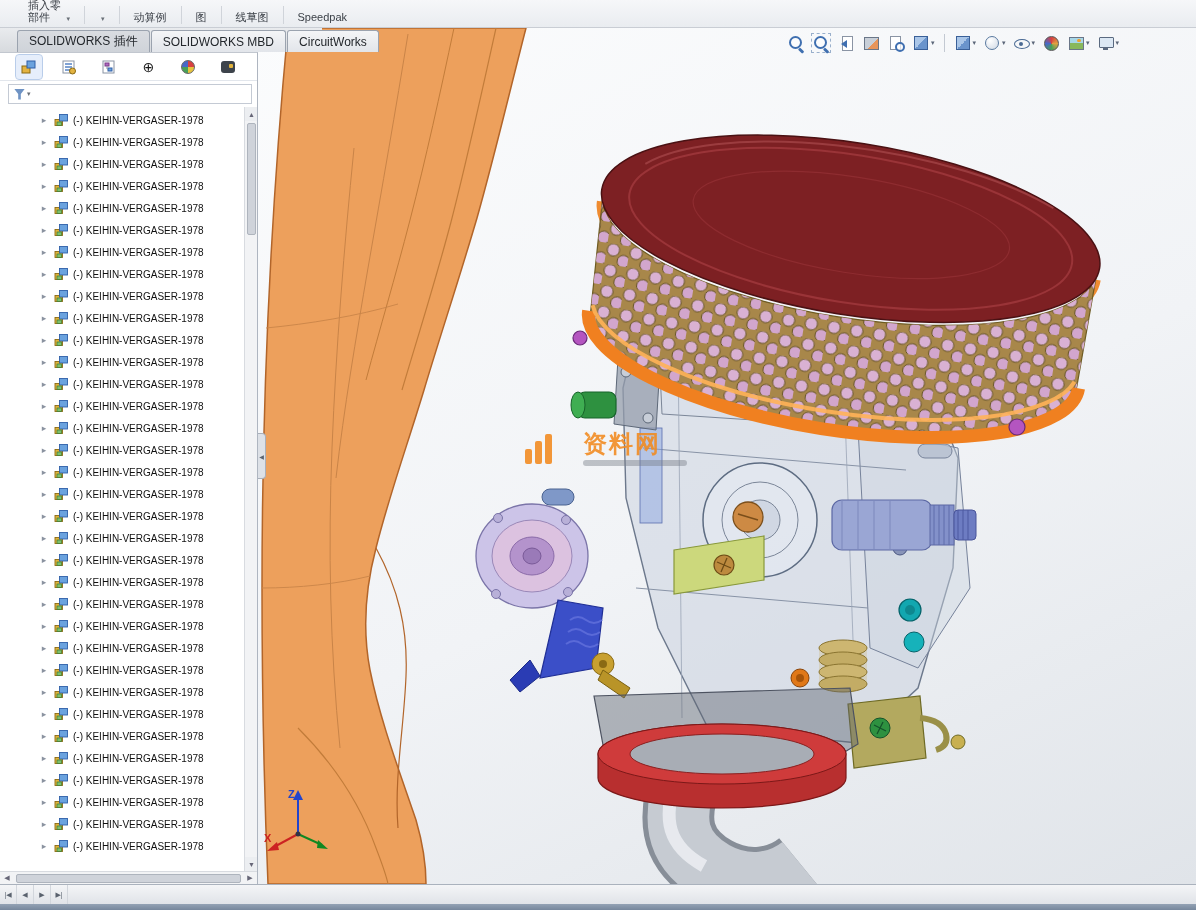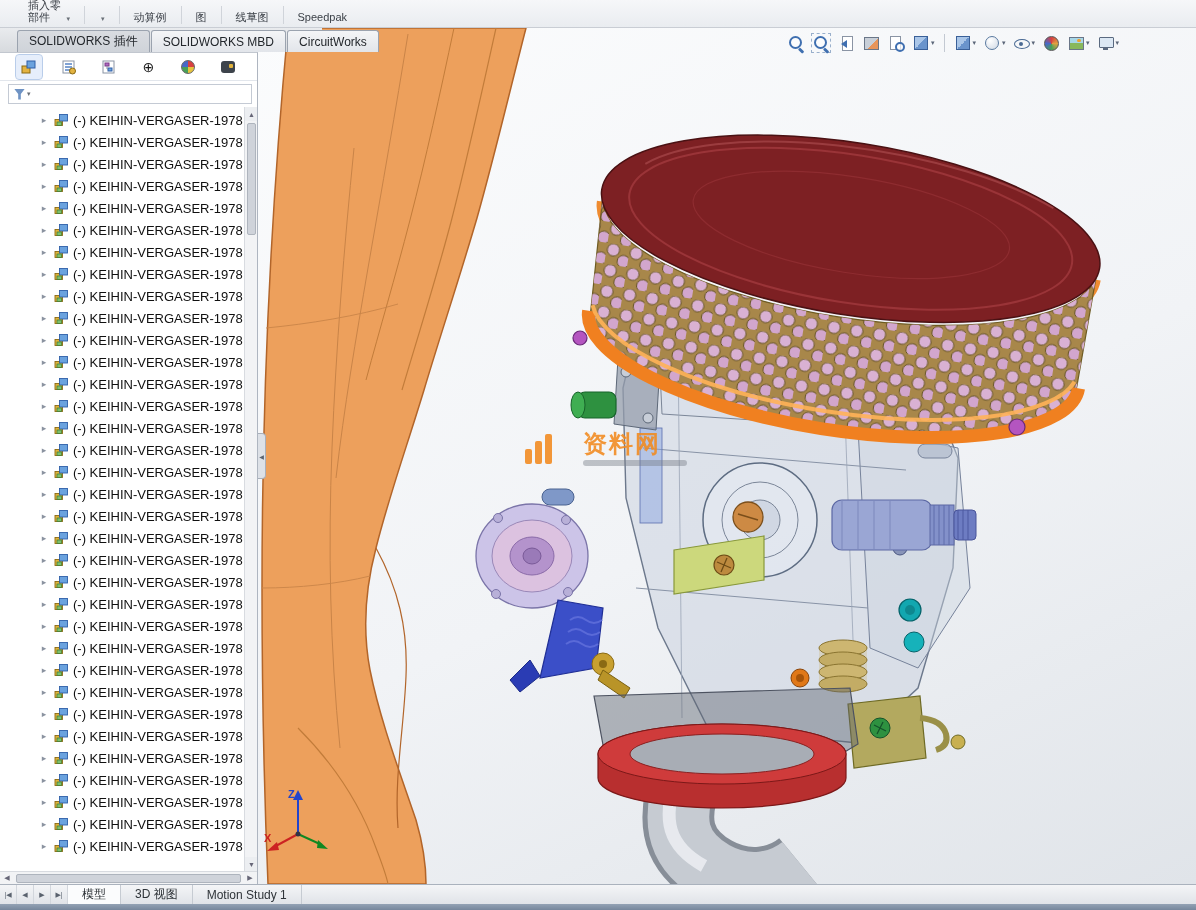--- a/index.html
+++ b/index.html
@@ -39,21 +39,21 @@
     border:1px solid #c4cad4;background:#fff;padding:0 5px}
   .funnel{display:inline-block;width:11px;height:11px;background:#6f93c4;
     clip-path:polygon(0 0,100% 0,62% 50%,62% 100%,38% 100%,38% 50%)}
   .filter-input{flex:1;border:none;outline:none;font-size:12px;background:transparent;font-family:"Liberation Sans",sans-serif}
 
   .tree-scroll{flex:1;position:relative;overflow:hidden}
   .tree-list{position:absolute;left:0;top:2px;right:13px;bottom:0;overflow:hidden}
   .tree-row{height:22px;display:flex;align-items:center;gap:4px;padding-left:38px;white-space:nowrap;cursor:default}
   .tr-arrow{width:12px;text-align:center;font-size:9px;color:#8b93a0;flex:0 0 12px}
   .tr-icon{flex:0 0 15px}
-  .tr-label{font-size:13px;color:#101010}
+  .tr-label{font-size:10px;color:#101010}
 
   .vsb{position:absolute;right:0;top:0;bottom:0;width:13px;background:#f2f3f5;border-left:1px solid #d8dbe0}
   .vsb-up,.vsb-down{position:absolute;left:0;width:13px;height:14px;display:flex;align-items:center;justify-content:center;
     font-size:7px;color:#667;background:#eceef1}
   .vsb-up{top:0}.vsb-down{bottom:0}
   .vsb-thumb{position:absolute;top:16px;left:2px;width:9px;height:112px;background:#cfd3da;border:1px solid #aeb4bd;border-radius:2px}
 
   .hsb{height:13px;display:flex;align-items:center;background:#f2f3f5;border-top:1px solid #d8dbe0}
   .hsb-l,.hsb-r{width:14px;text-align:center;font-size:7px;color:#667}
   .hsb-thumb{flex:1;height:9px;margin:0 2px;background:#cfd3da;border:1px solid #aeb4bd;border-radius:2px}
@@ -746,22 +746,17 @@
     <div class="splitter">◀</div>
   </div>
 
   <div class="bottom-bar">
     <div class="nav-btns">
       <span>|◀</span>
       <span>◀</span>
       <span>▶</span>
       <span>▶|</span>
     </div>
-    <div class="btabs">
-        <div class="btab active">模型</div>
-        <div class="btab">3D 视图</div>
-        <div class="btab">Motion Study 1</div>
-      </div>
     <div class="bb-fill"></div>
   </div>
   <div class="status-strip"></div>
 
 </div>
 
 </body></html>

